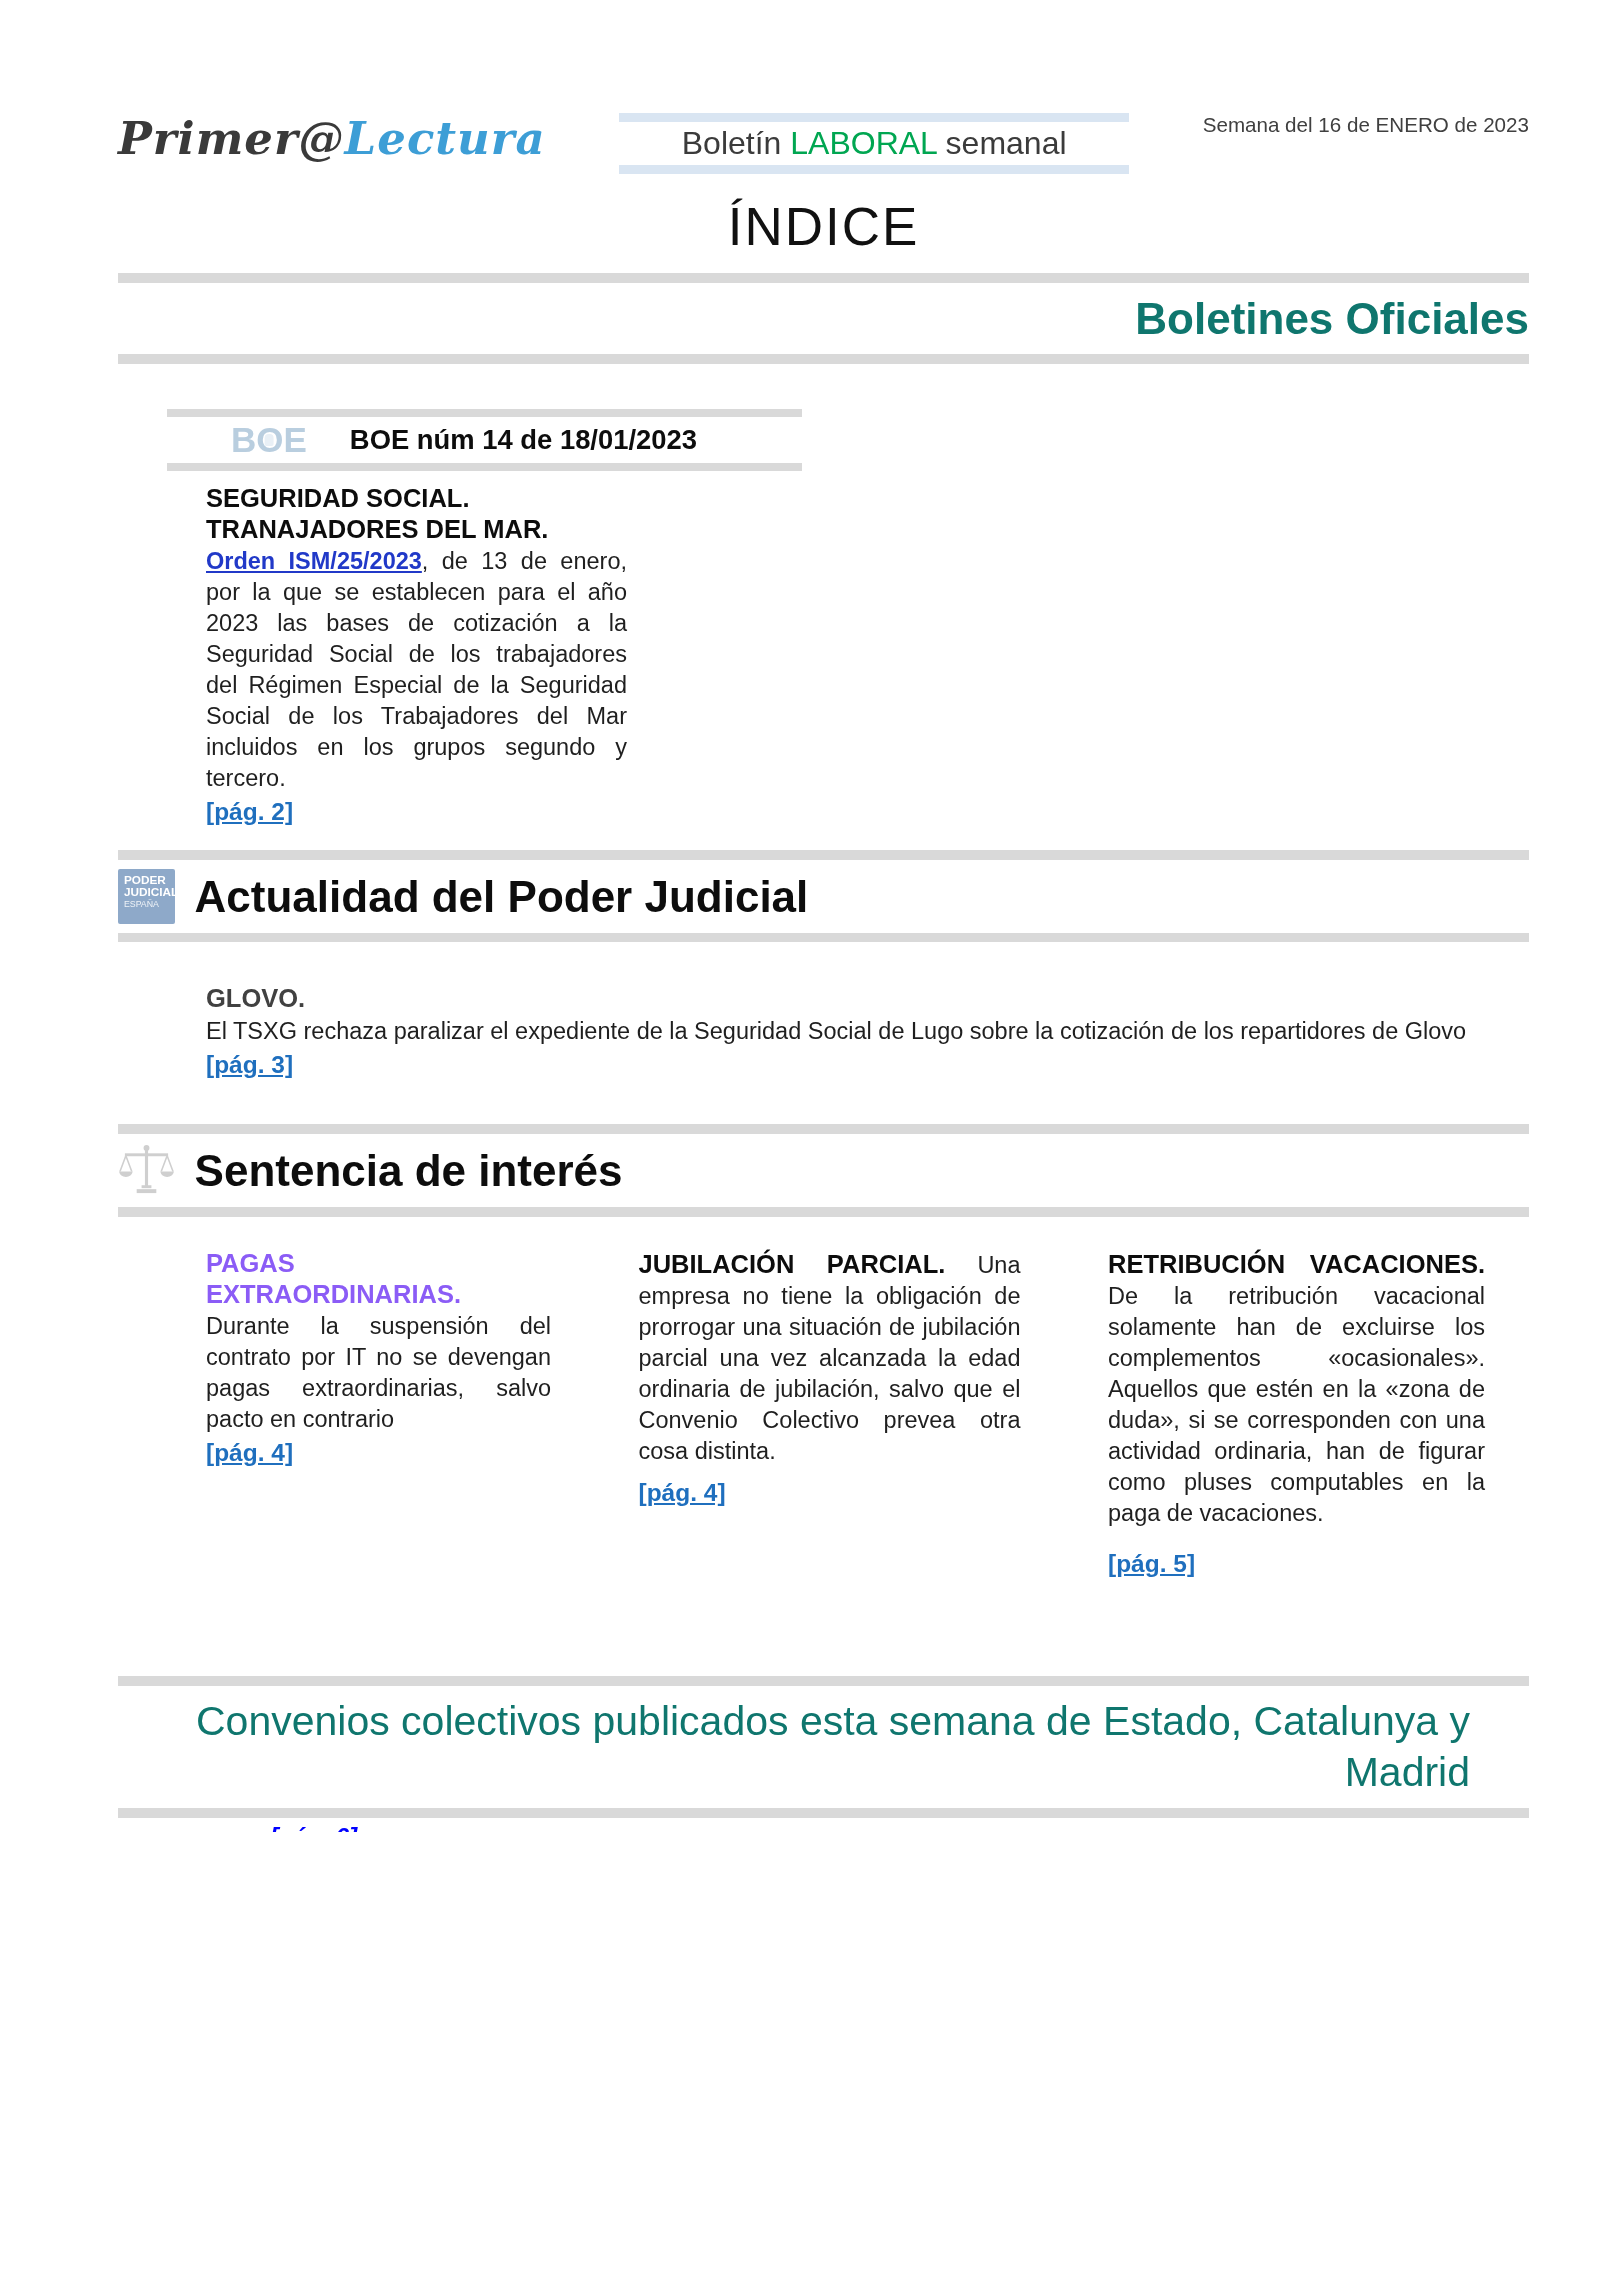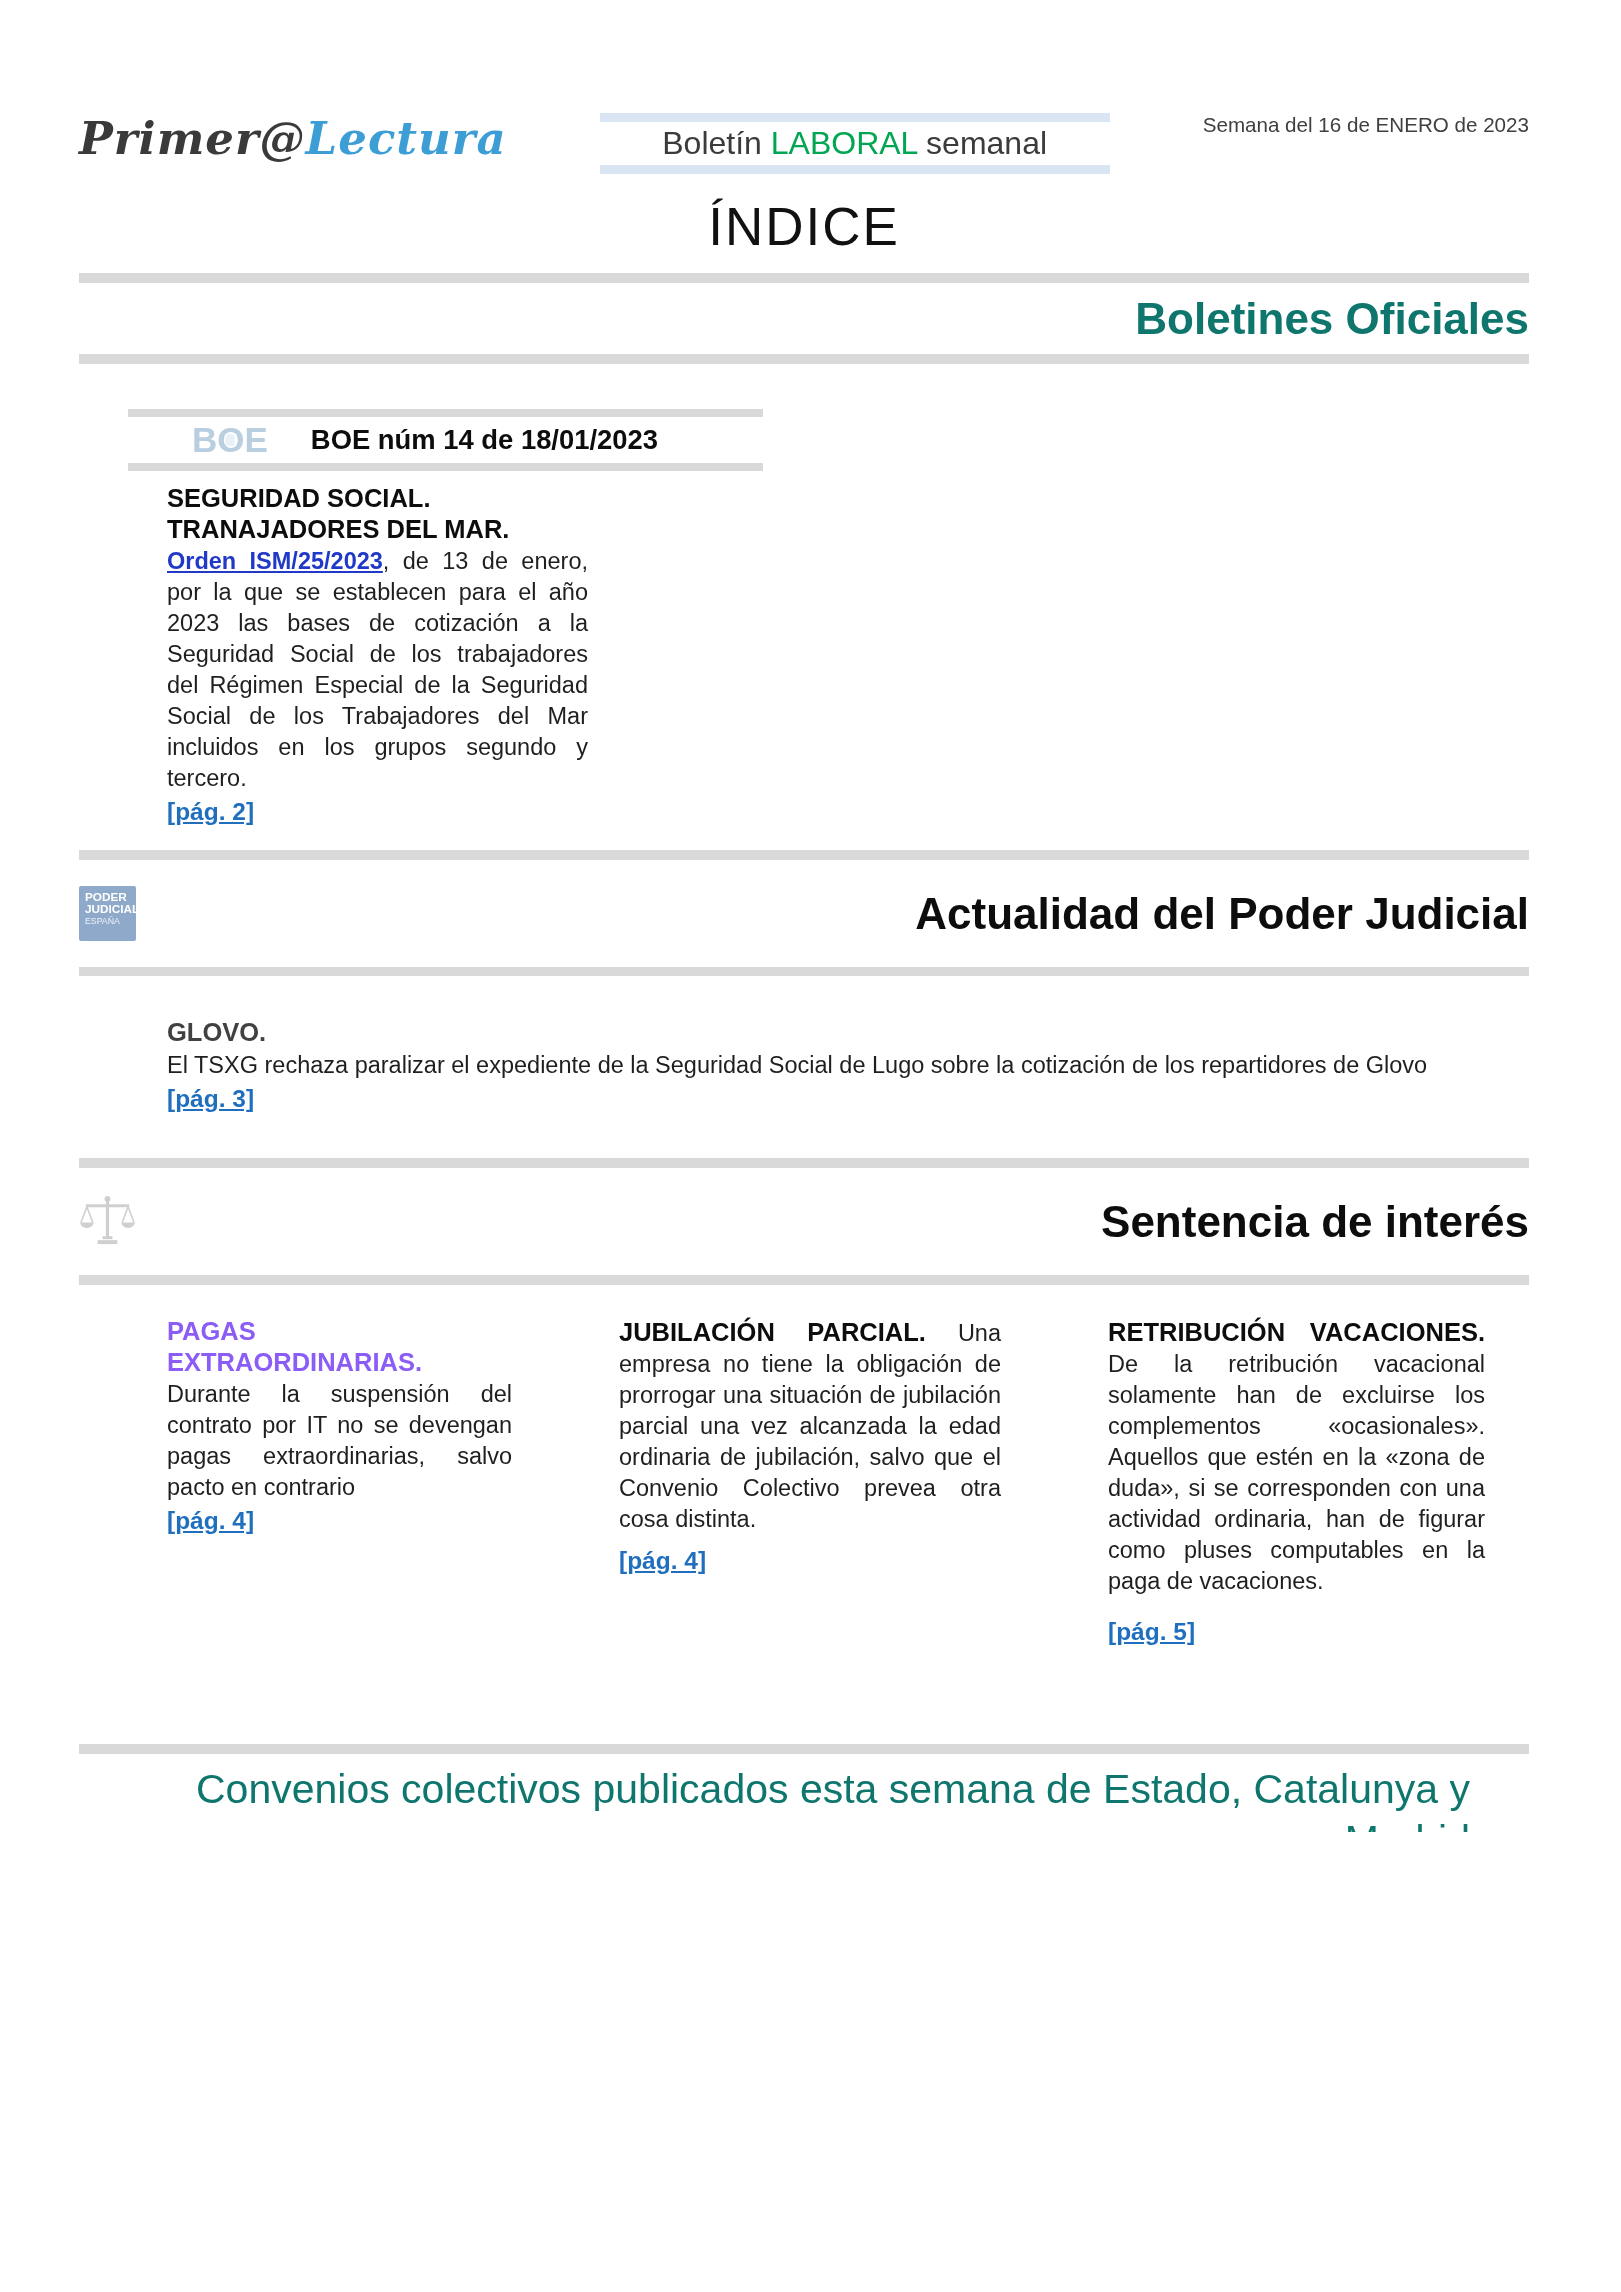--- a/index.html
+++ b/index.html
@@ -3,21 +3,21 @@
 <meta charset="utf-8">
 <style>
   html,body{margin:0;padding:0;background:#ffffff;}
   .page{
     position:relative;
     width:1621px;height:1832px;
     background:#ffffff;
     font-family:"Liberation Sans",sans-serif;
     color:#1f1f1f;
     box-sizing:border-box;
-    padding:103px 92px 0 79px;
+    padding:103px 92px 0 118px;
     overflow:hidden;
   }
   
   .header{display:flex;justify-content:space-between;align-items:flex-start;height:82px;}
   .brand{font-family:"DejaVu Serif",serif;font-style:italic;font-weight:600;
          font-size:45px;letter-spacing:1px;line-height:59px;white-space:nowrap;margin-top:5.9px;}
   .brand .dark{color:#3a3a3a;}
   .brand .blue{color:#3d9ed6;}
   .banner{width:510px;margin-top:10px;}
   .banner .bar{height:8.8px;background:#d9e5f2;}
@@ -26,21 +26,21 @@
   .weekdate{font-size:20.6px;color:#404040;margin-top:9.8px;white-space:nowrap;}
   
   .indexTitle{text-align:center;font-size:53px;font-weight:400;letter-spacing:2px;
               color:#111;margin-top:11.8px;line-height:59px;}
   
   .hr{height:9.8px;background:#d9d9d9;}
   
   .sectionTitle{text-align:right;font-size:44px;font-weight:700;color:#0f766e;
                 line-height:55px;margin:7.8px 0;}
   .sectionTitle.light{font-weight:400;font-size:41px;line-height:51px;}
-  .titleRow{display:flex;justify-content:space-between;align-items:center;gap:19.6px;margin:26px 0;}
+  .titleRow{display:flex;justify-content:flex-start;align-items:center;gap:19.6px;margin:9px 0;}
   .titleRow .rowtext{font-size:44px;font-weight:700;color:#0d0d0d;line-height:55px;}
   
   .boeBox{margin-top:45px;margin-left:49px;width:635px;
           border-top:8.8px solid #d9d9d9;border-bottom:8.8px solid #d9d9d9;
           padding:4.9px 0 4.9px 64px;display:flex;align-items:center;gap:43px;box-sizing:border-box;}
   .boeLogo{position:relative;font-weight:700;font-size:35px;color:#b9cedf;letter-spacing:0;line-height:37px;}
   .boeLogo .emblem{position:absolute;left:50%;top:50%;transform:translate(-50%,-50%);
                    width:8.8px;height:11.8px;background:#e9f0f6;border-radius:3.9px 3.9px 2px 2px;}
   .boeHeadText{font-size:27.4px;font-weight:700;color:#0d0d0d;}
   

